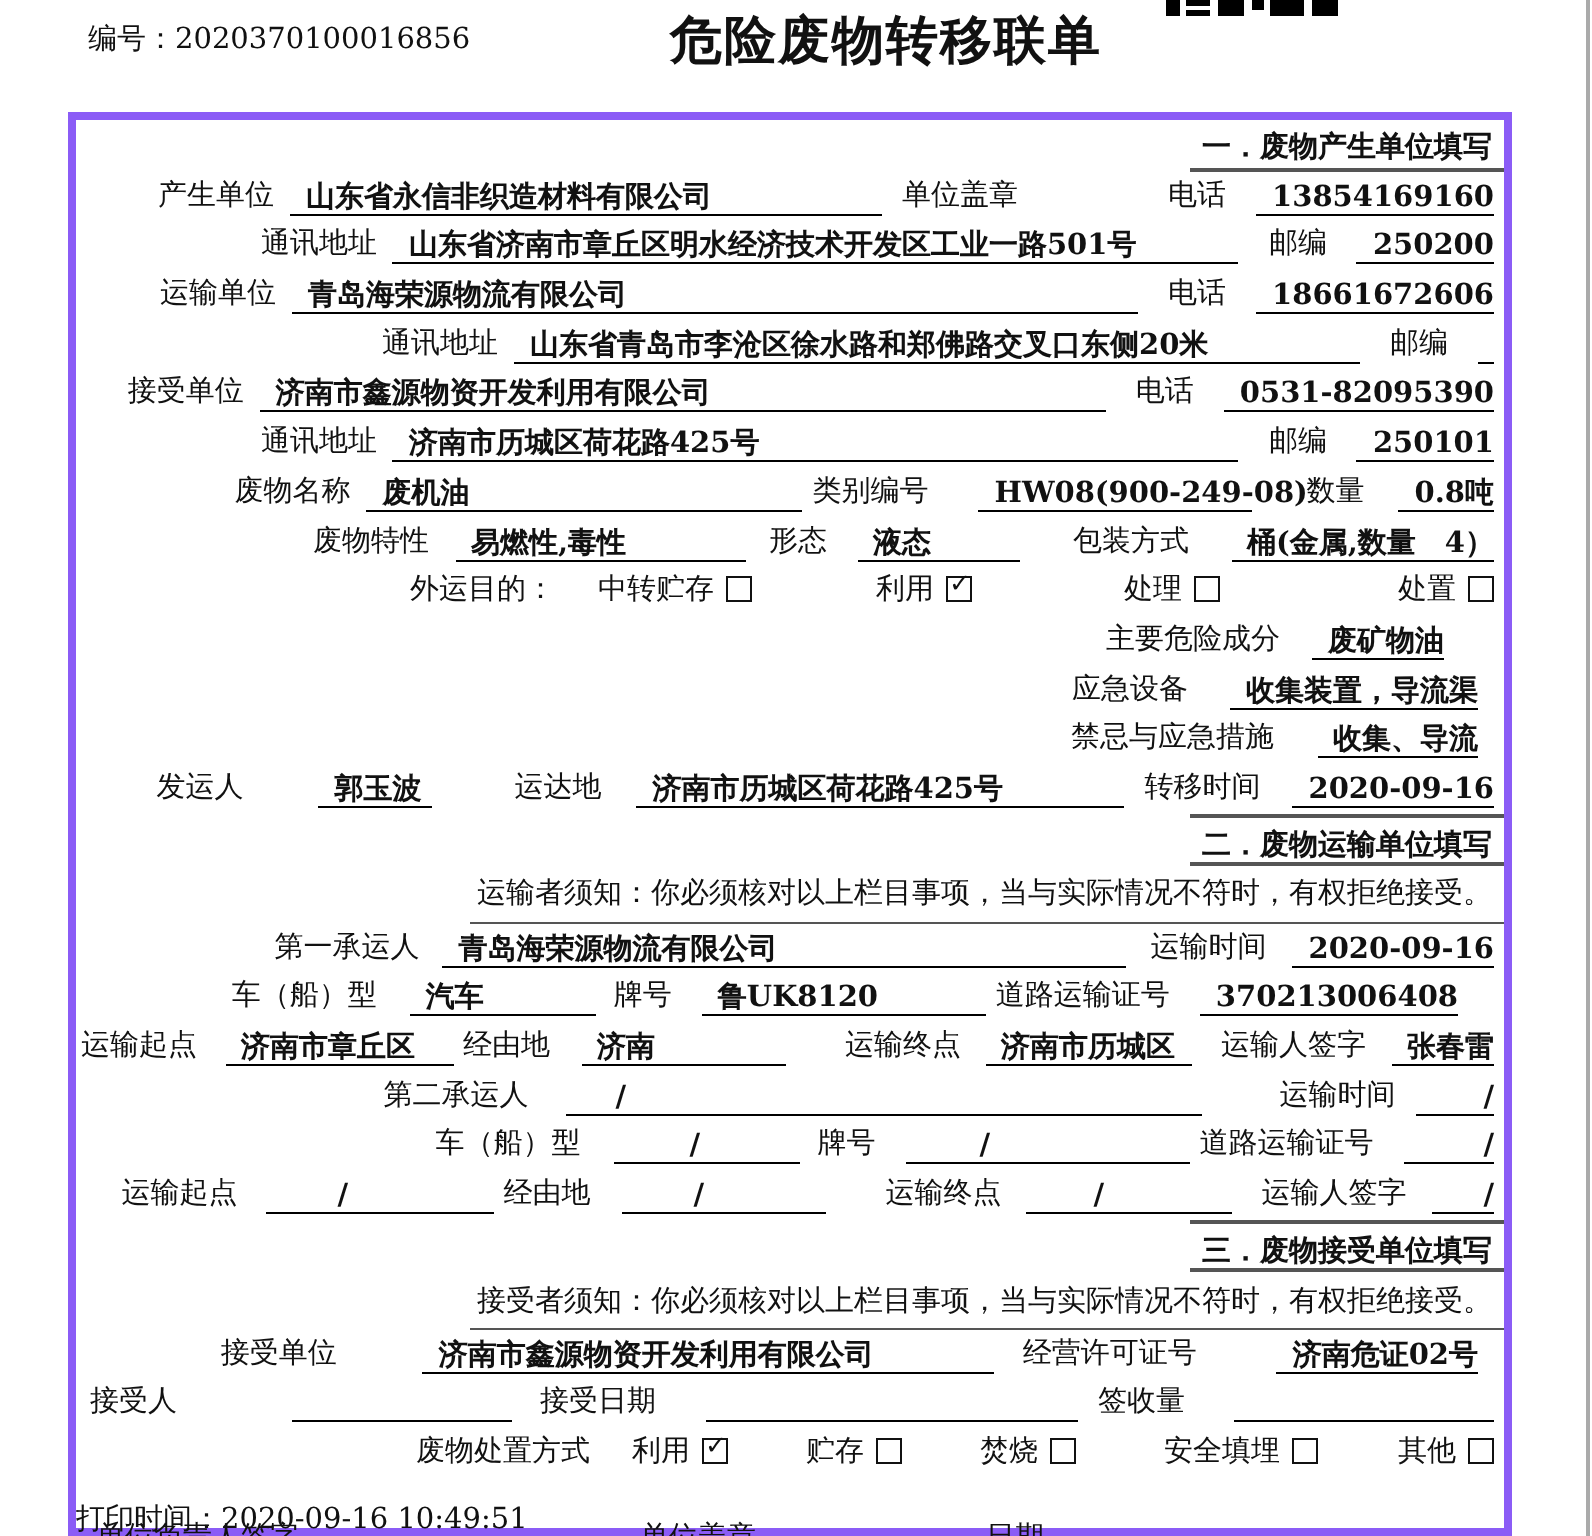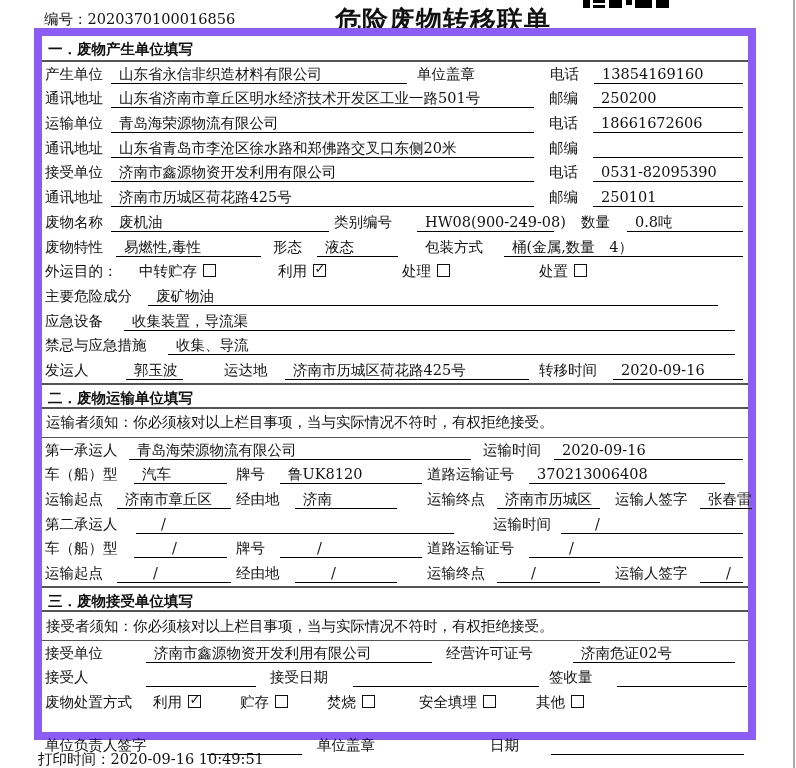--- a/index.html
+++ b/index.html
@@ -8,37 +8,37 @@
 
   .serial { position:absolute; left:44px; top:10px; font-size:14.5px; white-space:nowrap; }
   .title  { position:absolute; left:335px; top:3px; font-size:26px; font-weight:bold;
             font-family:"DejaVu Sans","Liberation Sans",sans-serif; letter-spacing:1px; white-space:nowrap; }
 
   .qr { position:absolute; left:583px; top:0; width:86px; height:8px; }
   .qr i { position:absolute; top:0; height:8px; background:#000; }
 
   .pedge { position:absolute; right:1px; top:0; width:2px; height:768px; background:#aaa; }
 
-  .tbl { position:absolute; left:34px; top:28px; width:722px; height:712px; box-sizing:border-box;
-         border:8px solid #8b5cf6; display:flex; flex-direction:column; }
+  .tbl { position:absolute; left:34px; top:56px; width:722px; height:712px; box-sizing:border-box;
+         border:4px solid #8b5cf6; display:flex; flex-direction:column;align-items:flex-end; }
 
   .sec-h { height:26px; box-sizing:border-box; padding:4px 6px 0 6px; font-size:14.5px; font-weight:bold;
            font-family:"DejaVu Sans","Liberation Sans",sans-serif; border-bottom:2px solid #555; flex:0 0 auto; }
   .sec-h.mid { border-top:2px solid #555; }
 
   .notice { height:29px; box-sizing:border-box; display:flex; align-items:center; padding:0 6px 0 4px;
             font-size:14.5px; border-bottom:1.5px solid #555; flex:0 0 auto; white-space:nowrap; }
 
   .row { display:flex; align-items:flex-end; height:24.7px; box-sizing:border-box;
          padding:0 5px 3px 3px; font-size:14.5px; white-space:nowrap; flex:0 0 auto; }
   .row.last { flex:1 1 auto;margin-top:21px; }
 
   .lb { display:inline-block; white-space:nowrap; flex-shrink:0; line-height:19px; }
   .ul { display:inline-block; border-bottom:1.2px solid #000; padding-left:8px; height:19px;
-        line-height:19px; box-sizing:border-box; white-space:nowrap; flex-shrink:0; overflow:visible; }
+        line-height:19px; box-sizing:border-box; white-space:nowrap; flex-shrink:0; overflow:visible;font-weight:bold; }
   .fill { flex:1 1 auto; }
 
   .opt { display:inline-flex; align-items:center; flex-shrink:0; }
   .cbx { display:inline-block; width:13px; height:13px; box-sizing:border-box; border:1.6px solid #111;
          margin-left:6px; position:relative; top:-1px; flex-shrink:0; }
   .cbx[data-checked="true"]::after { content:"\2713"; position:absolute; left:0.5px; top:-4px;
          font-size:13px; font-weight:bold; font-family:"DejaVu Sans","Liberation Sans",sans-serif; }
 
   .print { position:absolute; left:38px; top:750px; font-size:14.5px; white-space:nowrap; }
 </style>

